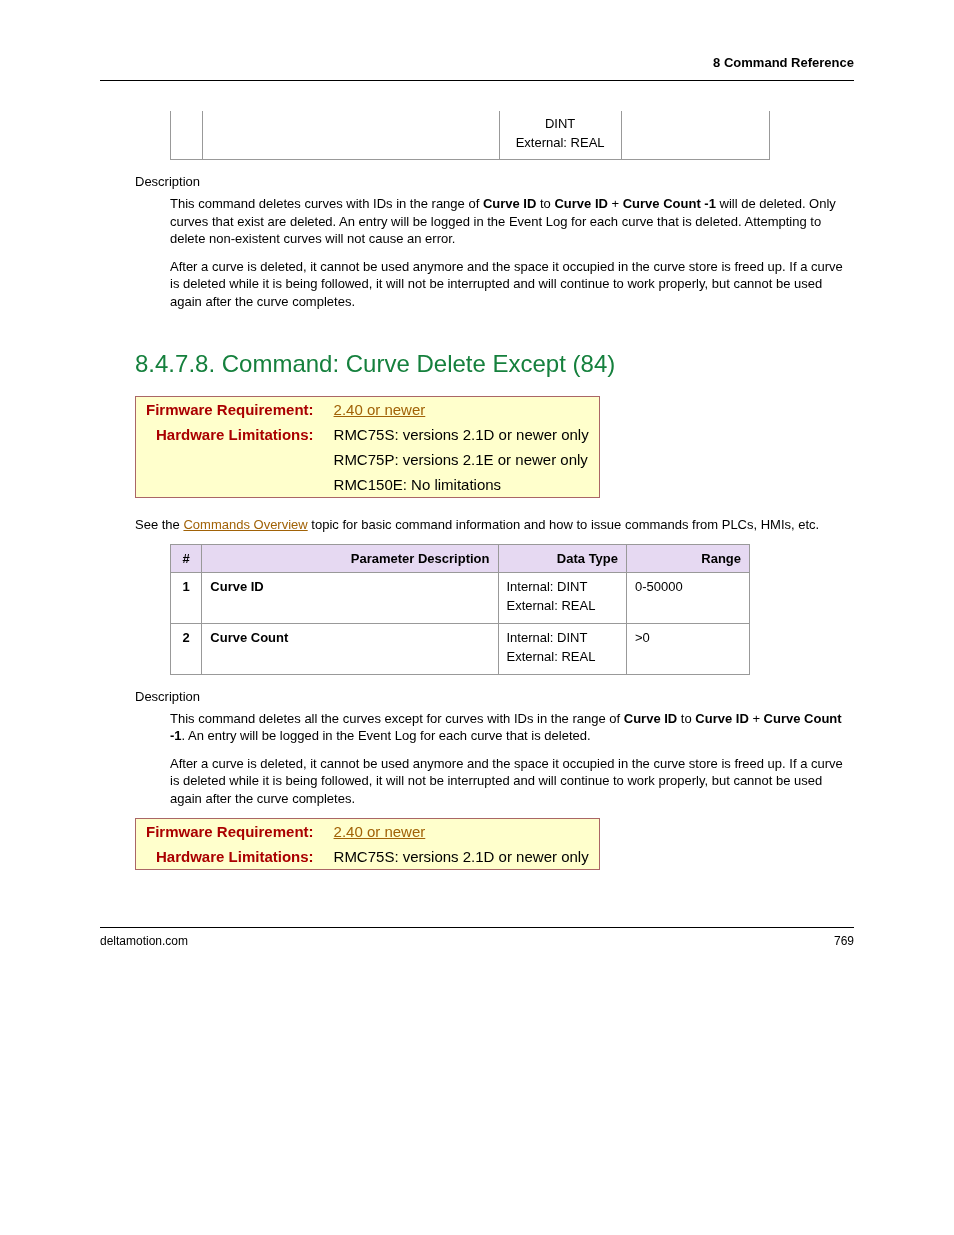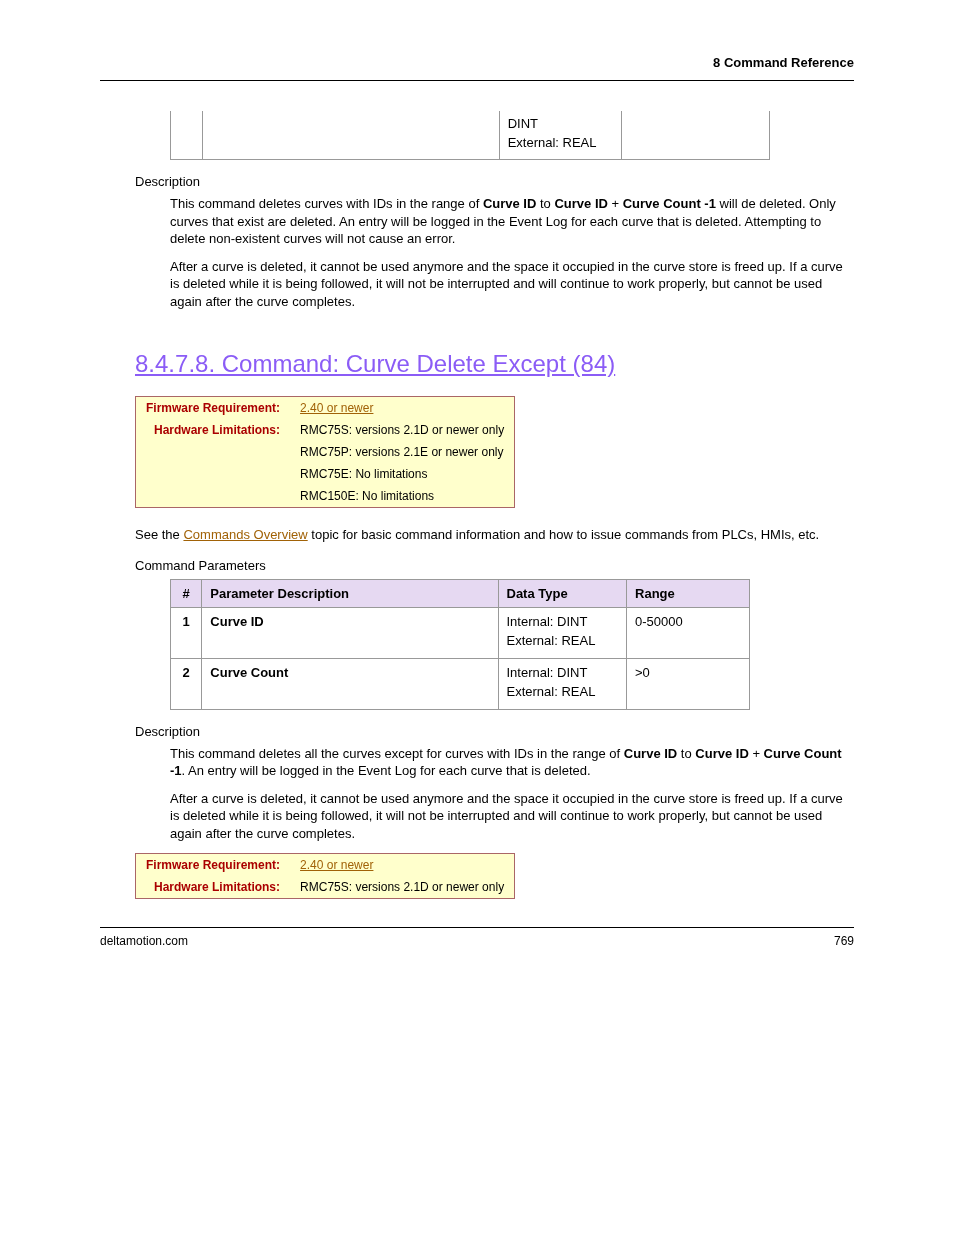--- a/index.html
+++ b/index.html
@@ -32,22 +32,21 @@
   .content {
     margin-top: 30px;
     margin-left: 35px;
     margin-right: 0;
   }
   h2 {
     font-family: Verdana, sans-serif;
     font-weight: normal;
     font-size: 24px;
     margin: 40px 0 18px 0;
-    color: #8b5cf6;
-    text-decoration: underline;
+    color: #15803d;
   }
   h4.subhead {
     font-size: 13px;
     font-weight: normal;
     margin: 14px 0 6px 0;
   }
   p.body {
     margin: 6px 0 10px 35px;
     line-height: 1.35;
   }
@@ -60,55 +59,56 @@
   table.frag {
     border-collapse: collapse;
     width: 600px;
     margin-left: 35px;
   }
   table.frag td {
     border: 1px solid #999;
     padding: 5px 8px;
     font-size: 13px;
     vertical-align: top;
+    text-align: center;
   }
   table.frag td.col1 { width: 30px; border-top: none;}
   table.frag td.col2 { width: 280px; border-top: none;}
   table.frag td.col3 { width: 115px; border-top: none;}
   table.frag td.col4 { width: 140px; border-top: none;}
   
   table.infobox {
     border-collapse: collapse;
     background: #ffffcc;
     border: 1px solid #a66;
     margin: 0 0 18px 0;
   }
   table.infobox td {
     padding: 4px 10px;
-    font-size: 12px;
+    font-size: 15px;
     vertical-align: top;
   }
   table.infobox td.label {
     color: #aa0000;
     font-weight: bold;
     text-align: right;
     white-space: nowrap;
   }
   
   table.params {
     border-collapse: collapse;
     width: 580px;
     margin-left: 35px;
   }
   table.params th {
     background: #e6d9f2;
     border: 1px solid #999;
     padding: 6px 8px;
     font-size: 13px;
-    text-align: left;
+    text-align: right;
     font-weight: bold;
   }
   table.params td {
     border: 1px solid #999;
     padding: 6px 8px;
     font-size: 13px;
     vertical-align: top;
   }
   table.params td.num { width: 28px; font-weight: bold; text-align: center;}
   table.params td.desc { width: 265px; font-weight: bold;}
@@ -172,34 +172,29 @@
       <tr>
         <td class="label">Hardware Limitations:</td>
         <td>RMC75S: versions 2.1D or newer only</td>
       </tr>
       <tr>
             <td></td>
             <td>RMC75P: versions 2.1E or newer only</td>
           </tr>
       <tr>
             <td></td>
-            <td>RMC75E: No limitations</td>
-          </tr>
-      <tr>
-            <td></td>
             <td>RMC150E: No limitations</td>
           </tr>
     </tbody>
       </table>
 
     <p class="body-noindent">
       <span>See the </span><a class="link">Commands Overview</a><span> topic for basic command information and how to issue commands from PLCs, HMIs, etc.</span>
     </p>
 
-    <h4 class="subhead">Command Parameters</h4>
 
     <table class="params">
       <tbody>
           <tr>
         <th class="num">#</th>
         <th class="desc">Parameter Description</th>
         <th class="dtype">Data Type</th>
         <th class="range">Range</th>
       </tr>
       <tr>

